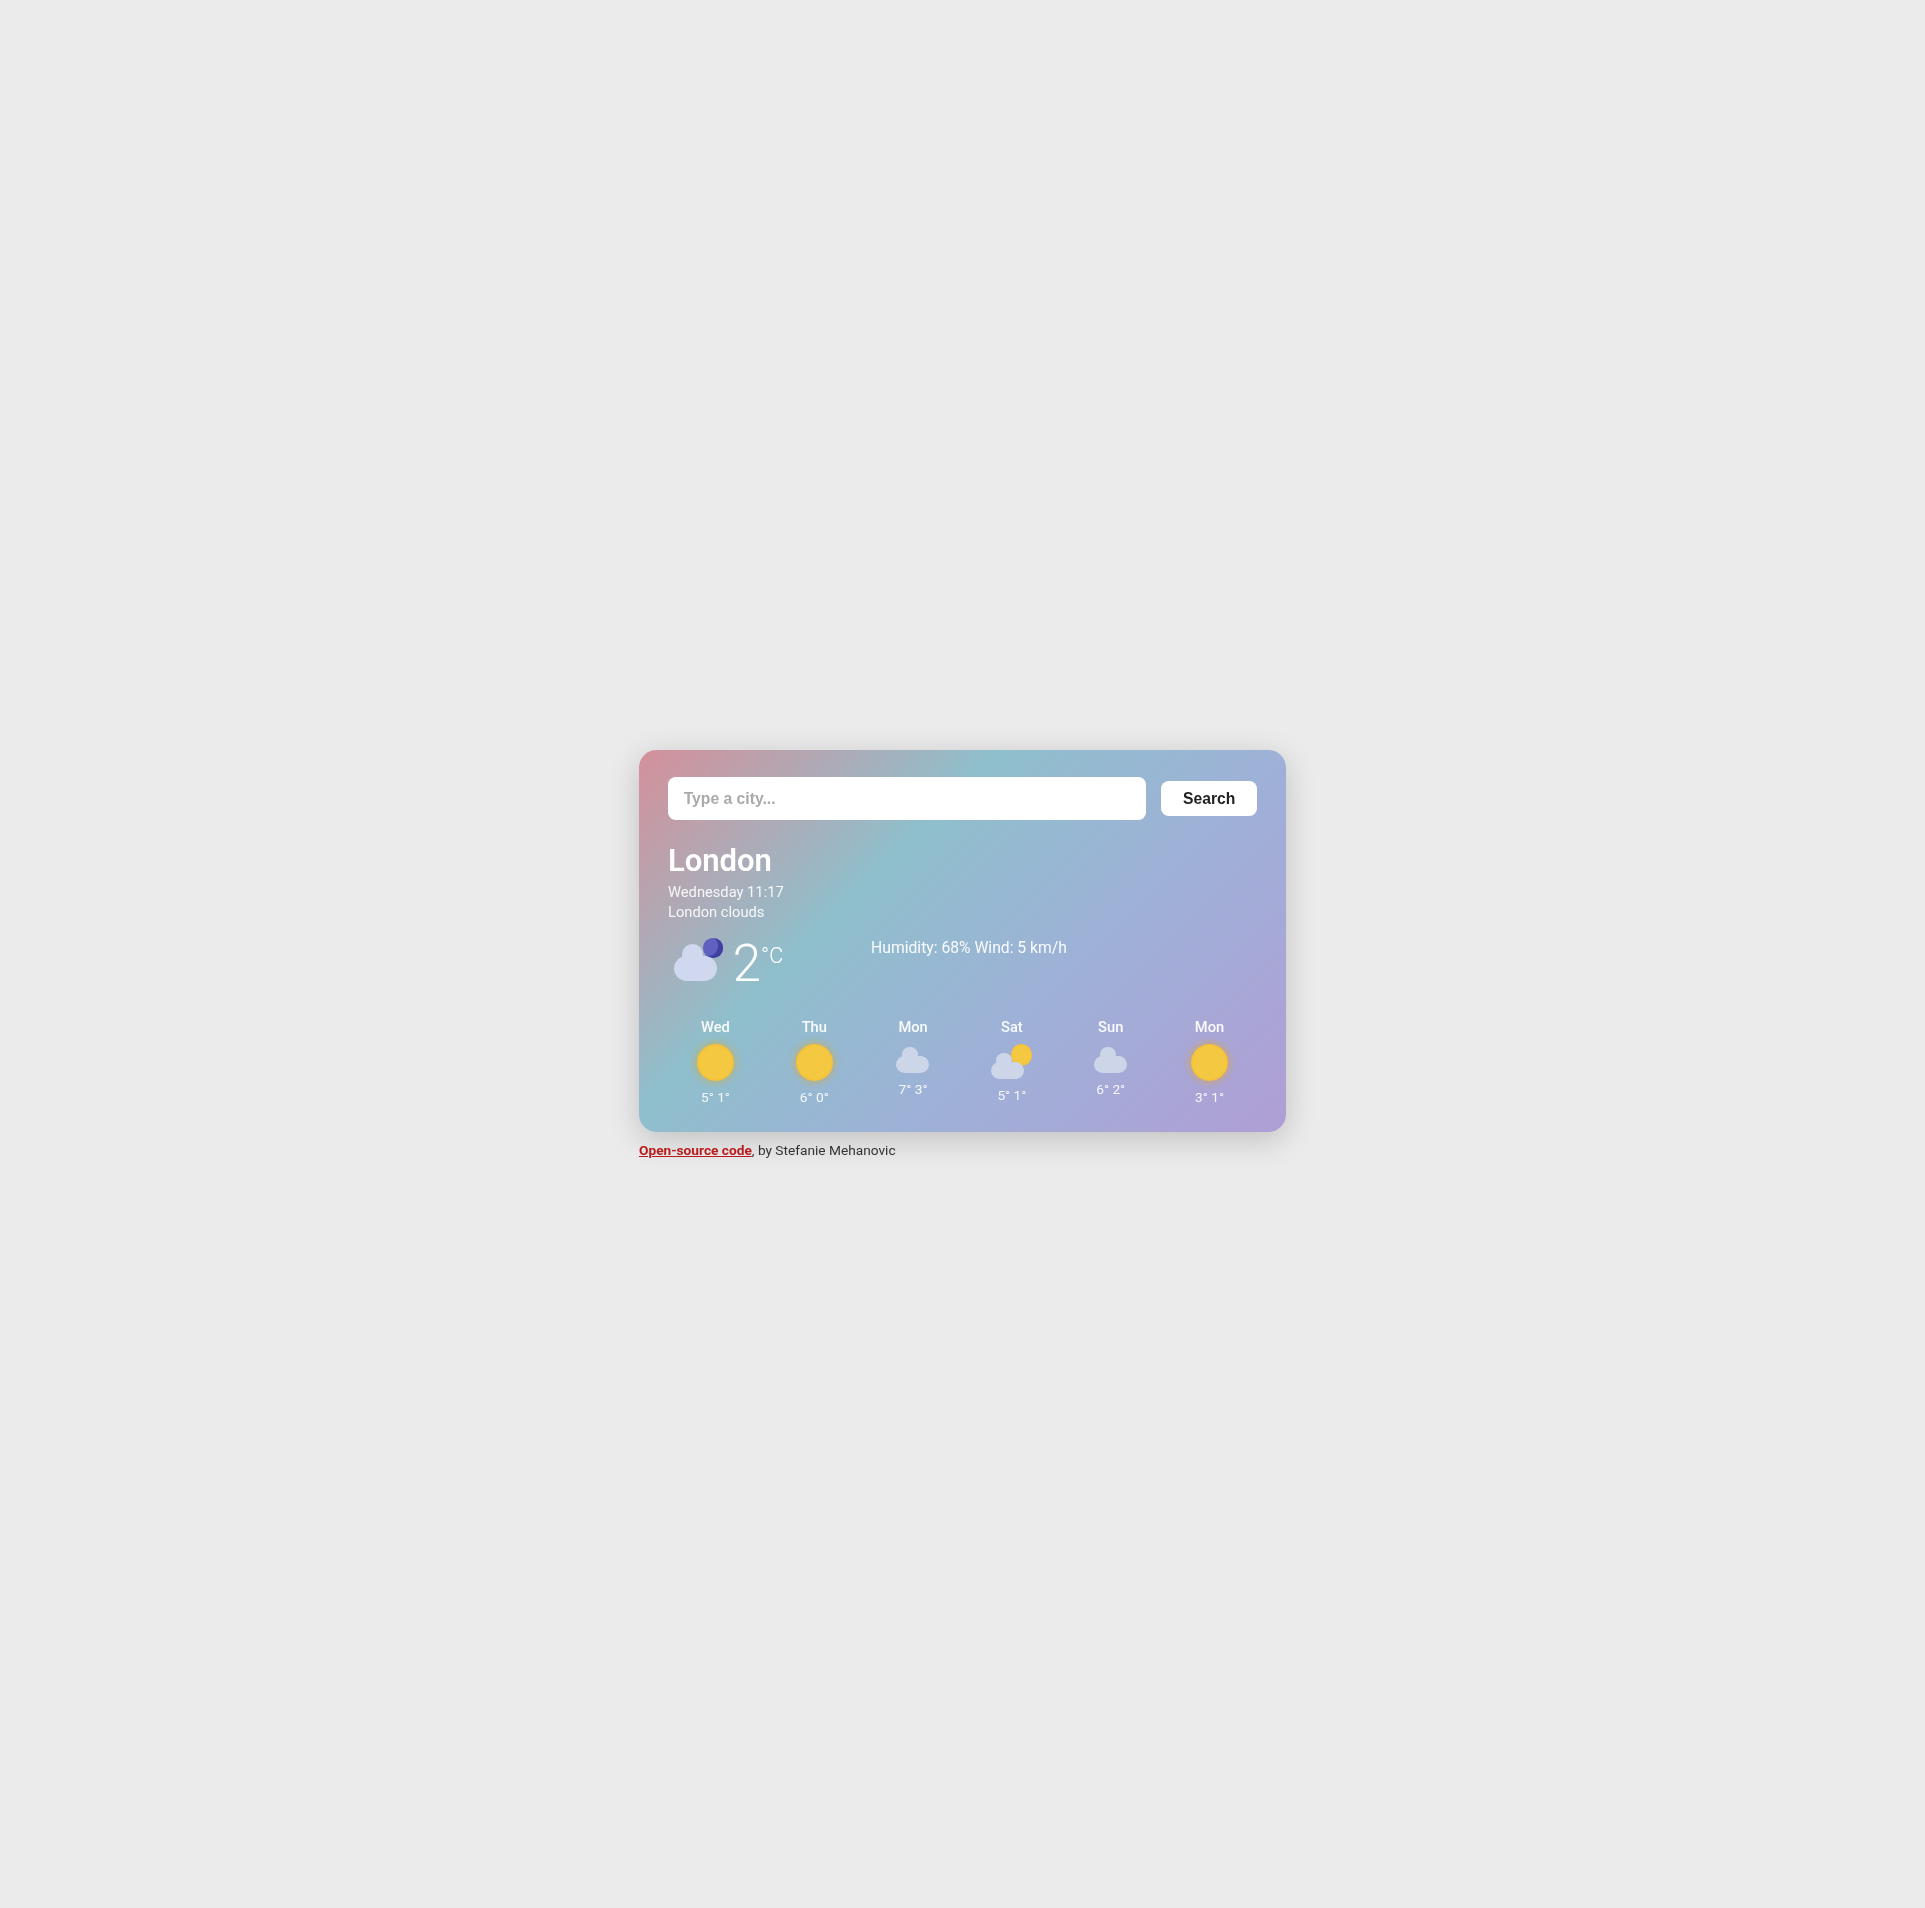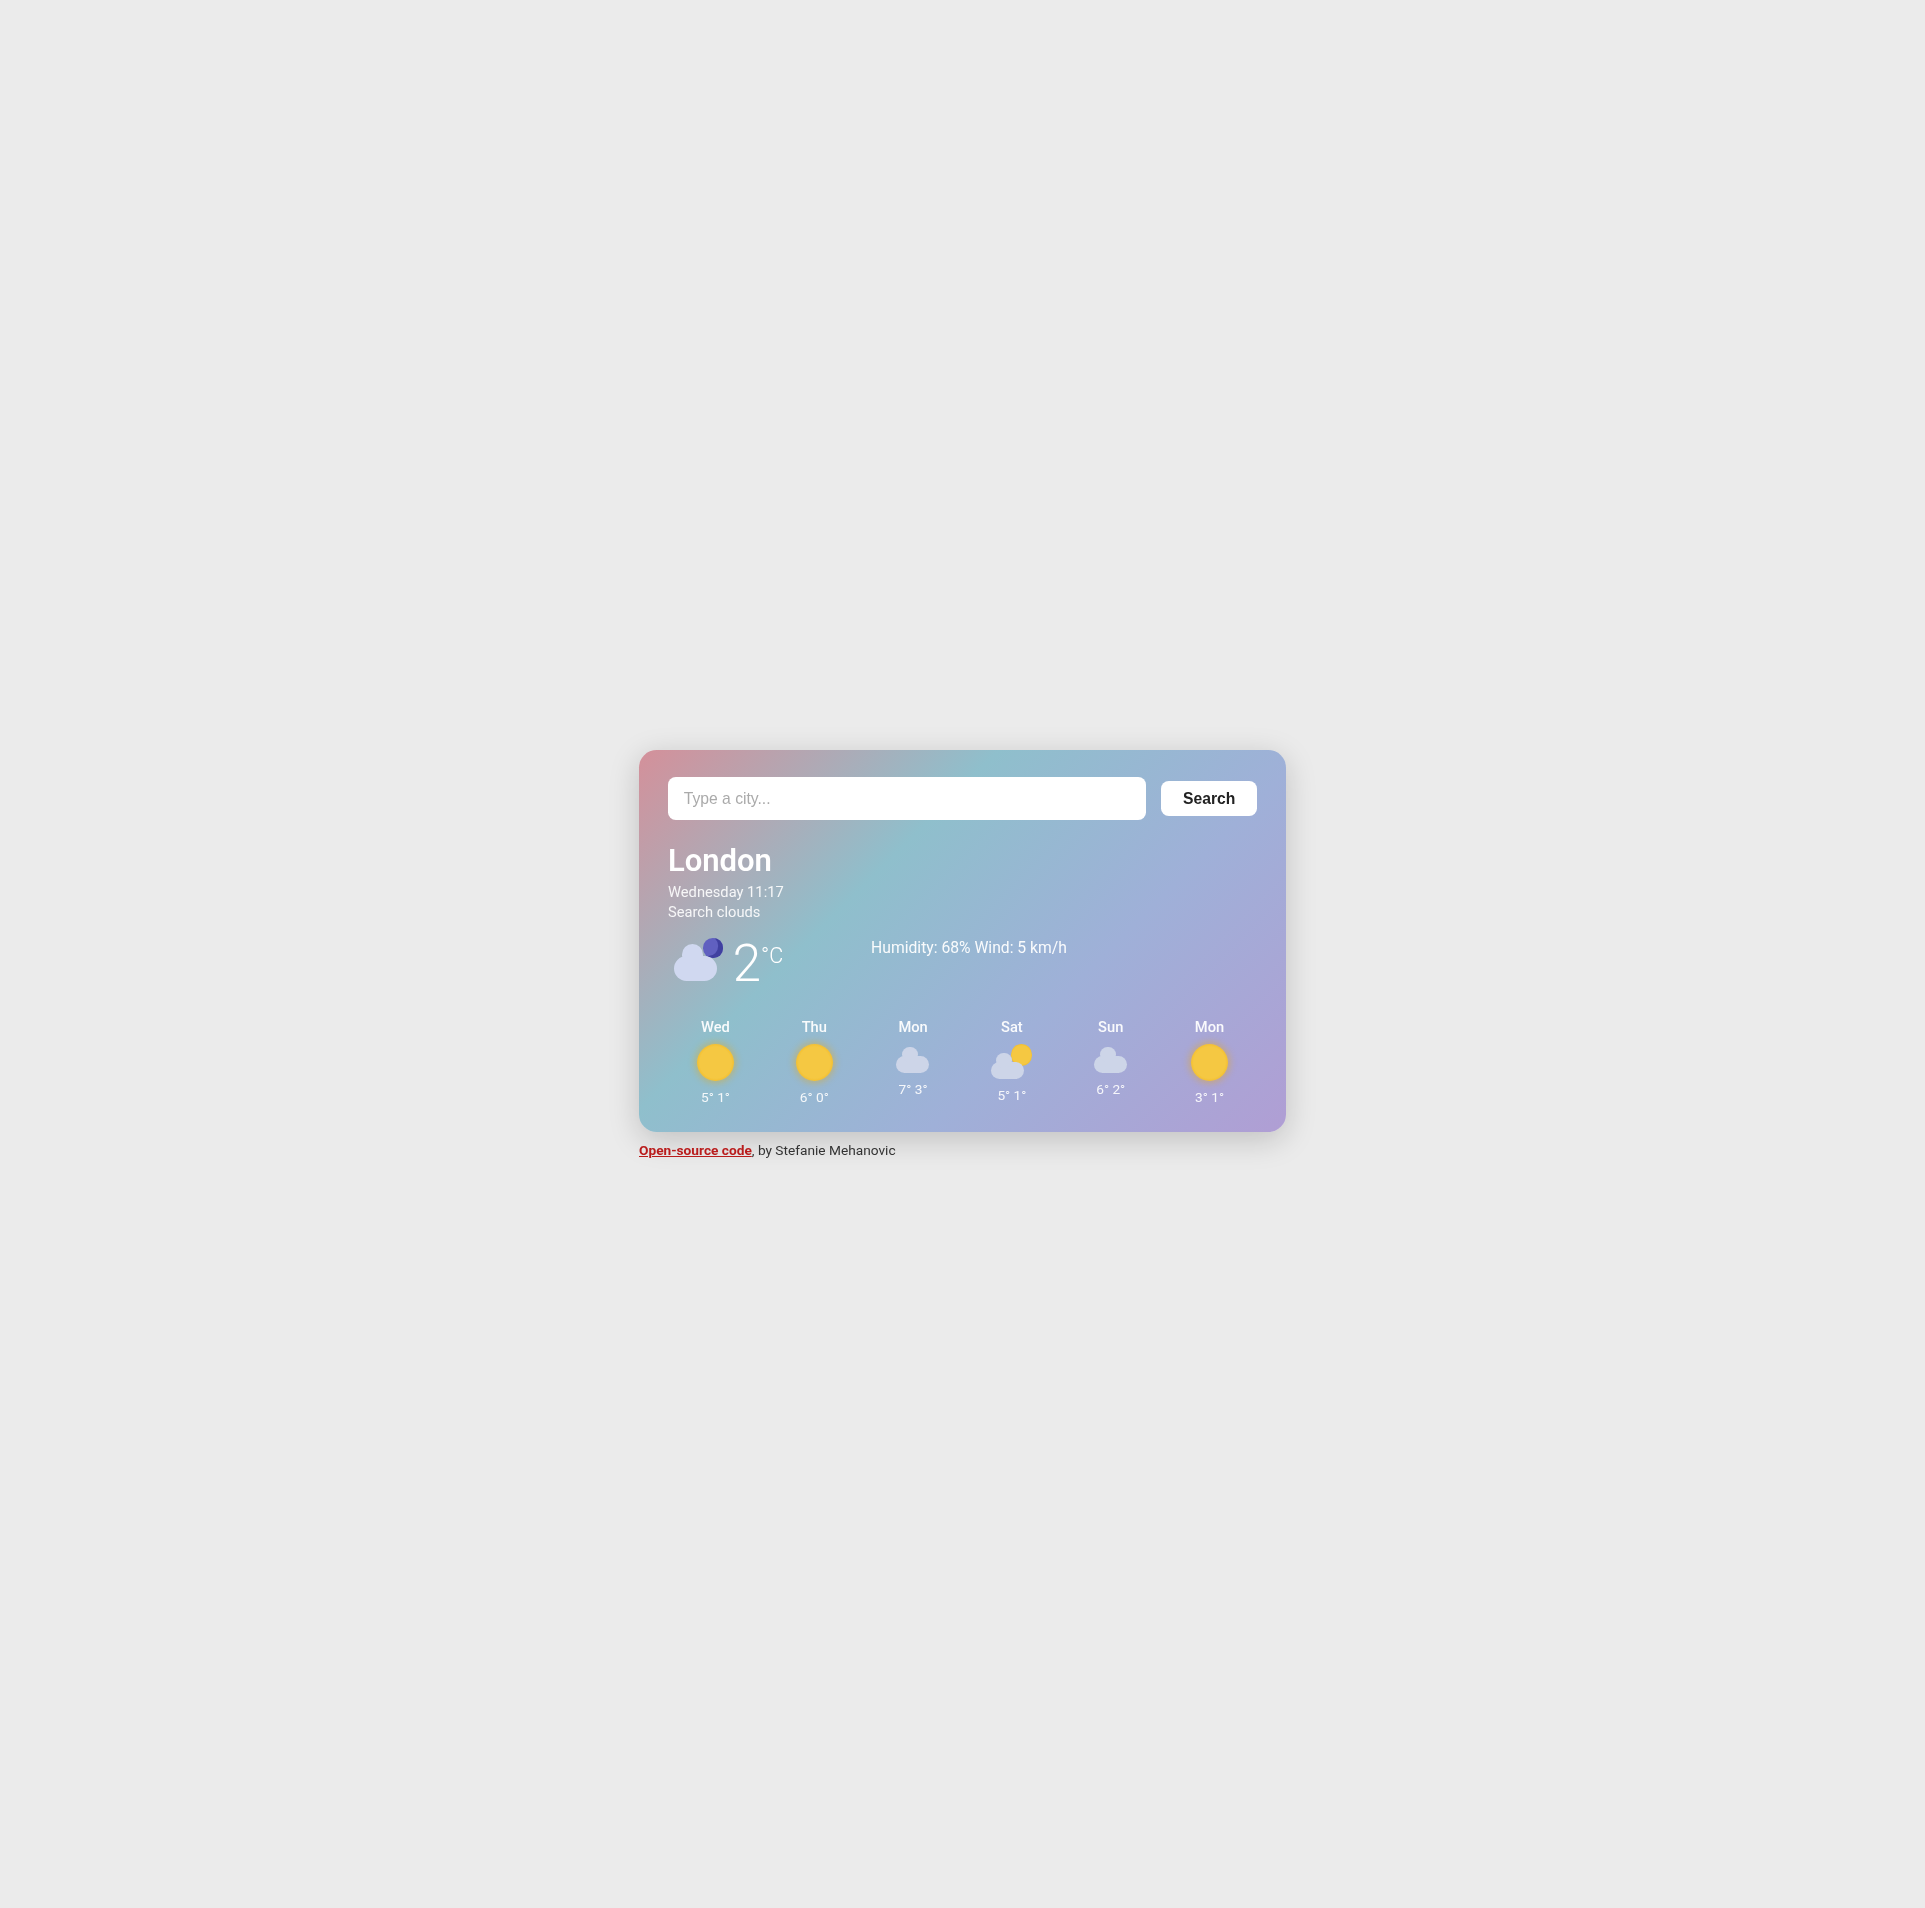--- a/index.html
+++ b/index.html
@@ -39,20 +39,21 @@
     .search-input {
       flex: 1;
       height: 43px;
       border-radius: 7.8px;
       border: none;
       outline: none;
       padding: 0 15.7px;
       font-size: 15.7px;
       background: white;
       color: #7f1d1d;
+      font-weight: bold;
     }
 
     .search-input::placeholder {
       color: #aaa;
     }
 
     .search-button {
       height: 35px;
       padding: 0 21.6px;
       border-radius: 7.8px;
@@ -275,21 +276,21 @@
 <div class="page-wrapper">
   <div class="weather-card">
 
     <div class="search-row">
       <input class="search-input" type="text" placeholder="Type a city..." style="">
       <button class="search-button">Search</button>
     </div>
 
     <div class="city-name">London</div>
     <div class="date-time">Wednesday 11:17</div>
-    <div class="condition">Search clouds</div>
+    <div class="condition">London clouds</div>
 
     <div class="current-weather-row">
 
       <div class="cloud-moon-icon">
         <div class="moon"></div>
         <div class="cloud-body"></div>
       </div>
 
       <div class="temperature-display">
         <span>2</span><span class="temp-unit">°C</span>

